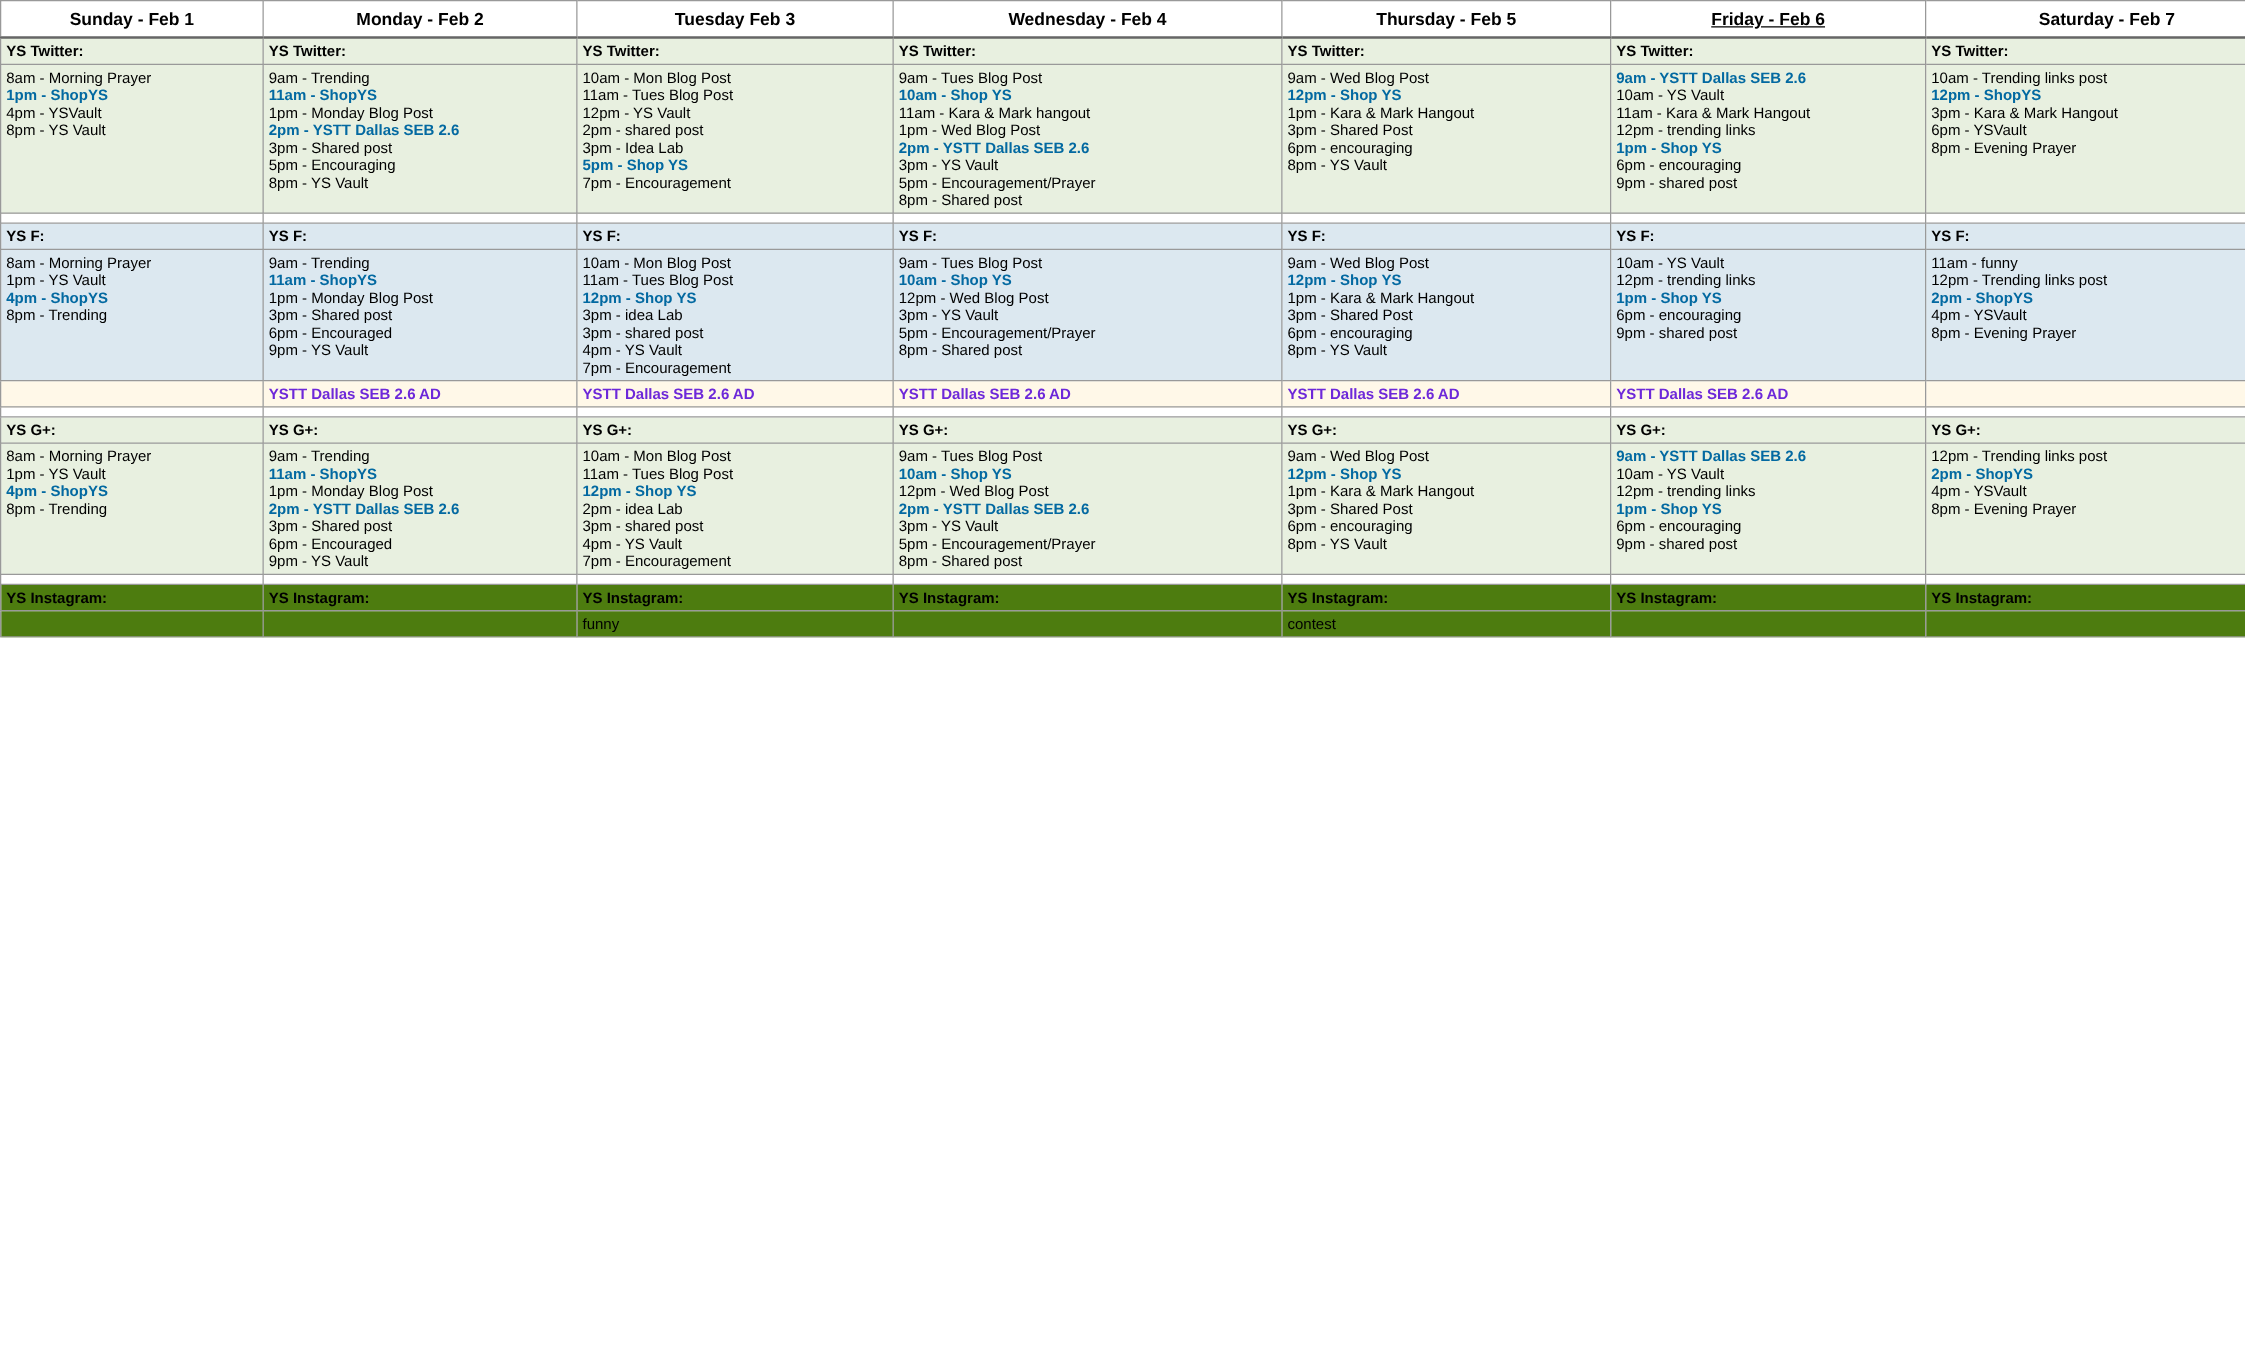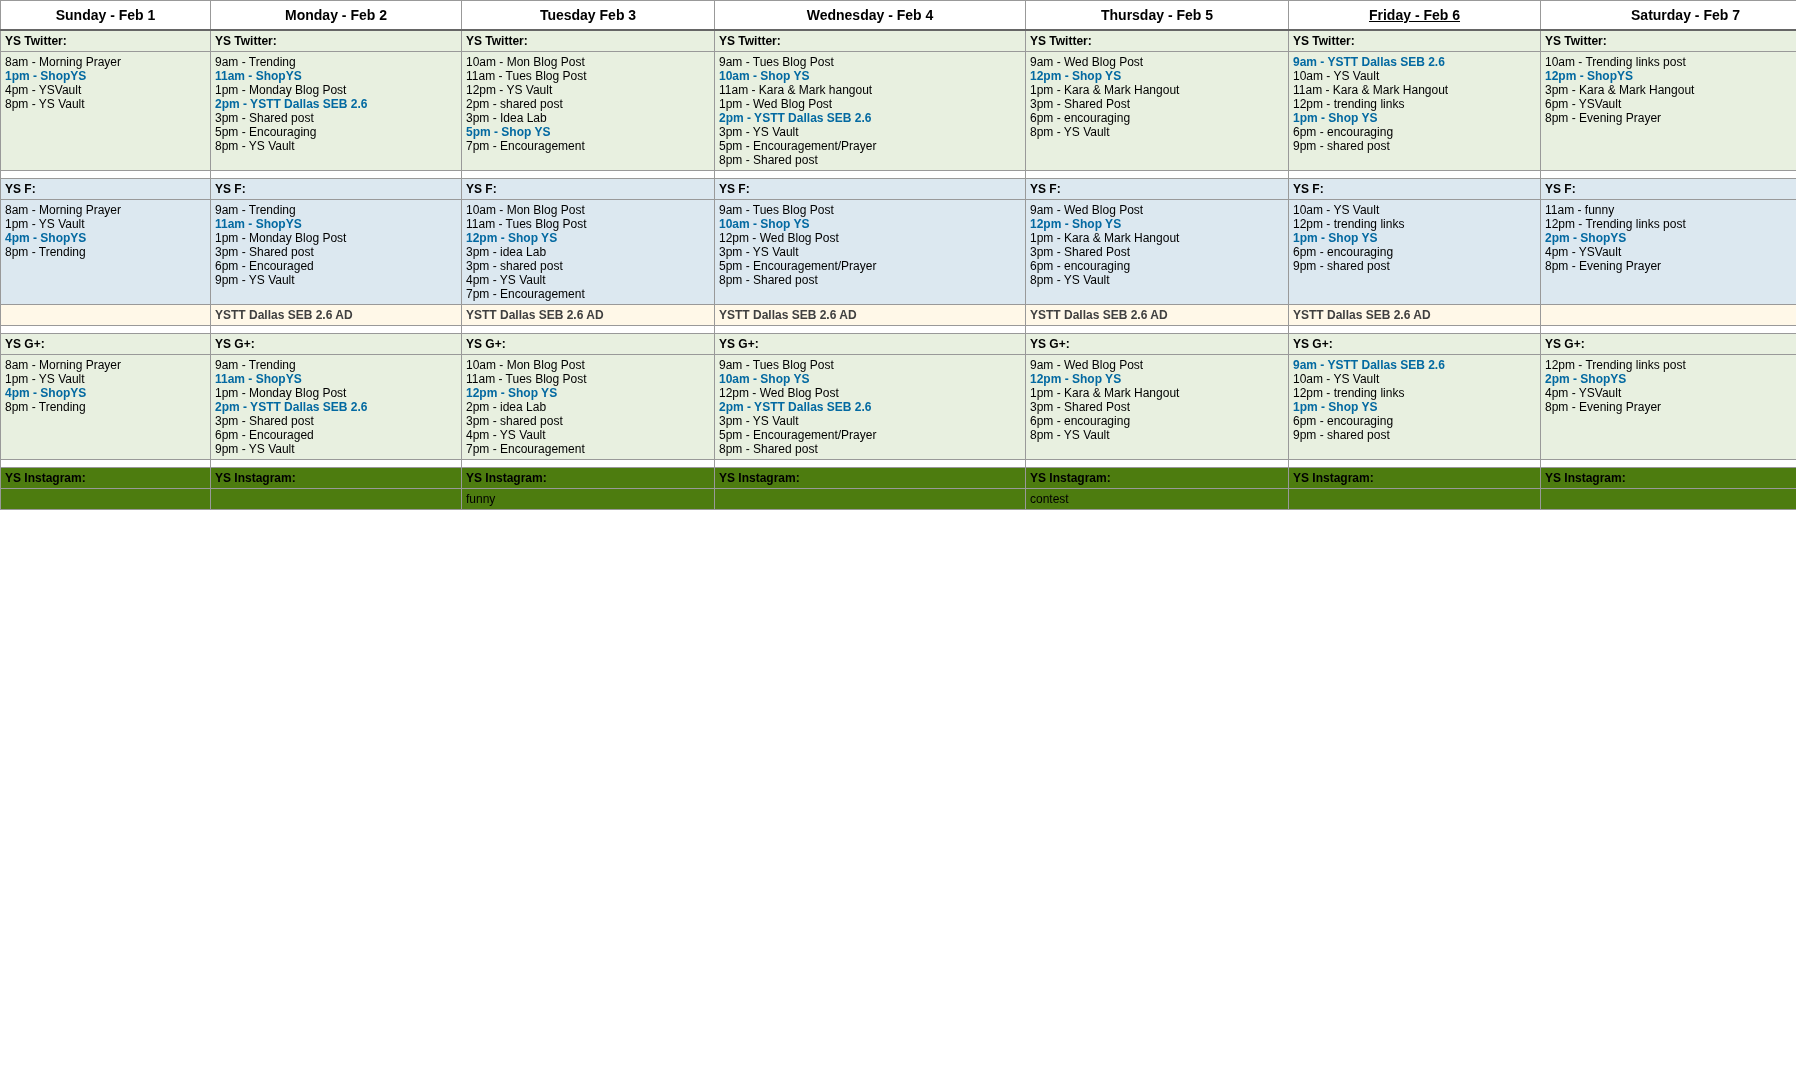--- a/index.html
+++ b/index.html
@@ -30,21 +30,21 @@
     .col-fri { width: 252px; text-decoration: underline; }
     .col-sat { width: 290px; }
     .bg-green { background: #e8f0e0; }
     .bg-blue { background: #dce8f0; }
     .bg-peach { background: #4d7c0f; }
 
     .orange { color: #0369a1; font-weight: bold; }
     .cell-line { display: block; }
     .ad-cell {
       background: #fff8e8;
-      color: #404040;
+      color: #6d28d9;
       font-weight: bold;
       margin-top: 40px;
     }
     .spacer-row td { height: 8px; border: 1px solid #999; }
   </style>
 </head>
 <body>
 
 <table class="calendar-table">
   <thead>

